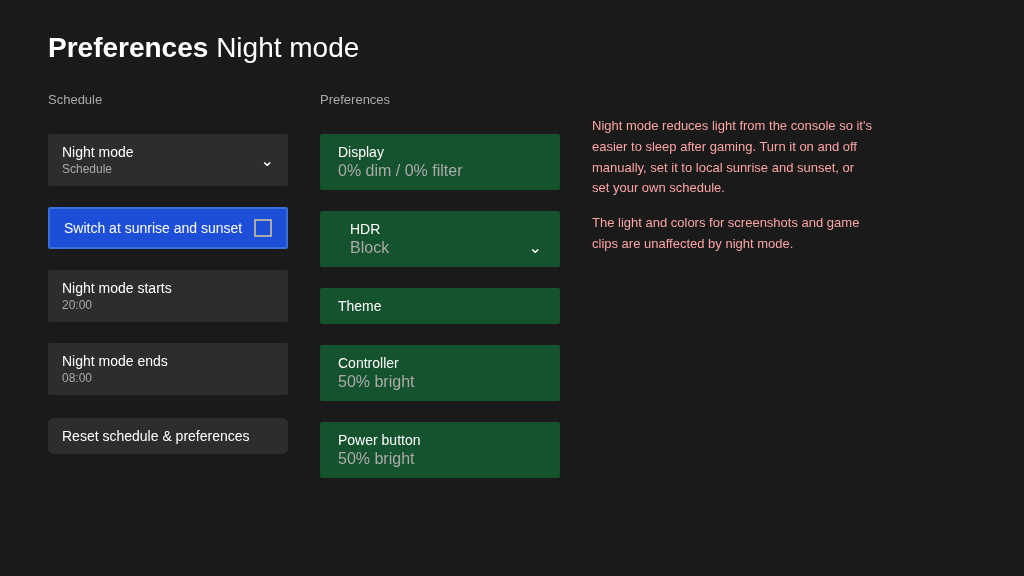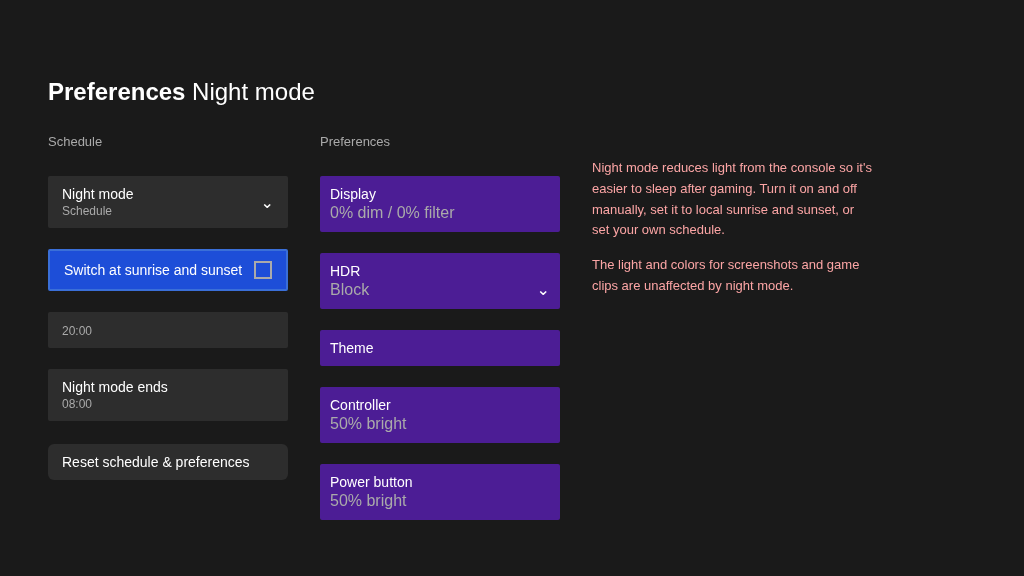--- a/index.html
+++ b/index.html
@@ -12,25 +12,24 @@
       height: 576px;
       overflow: hidden;
     }
 
     .page-container {
       padding: 32px 48px;
       height: 100%;
     }
 
     .page-title {
-      font-size: 24px;
+      font-size: 28px;
       font-weight: 300;
       margin-bottom: 28px;
       color: #ffffff;
-      margin-top: 46px;
     }
 
     .page-title strong {
       font-weight: 700;
     }
 
     .content-area {
       display: flex;
       gap: 32px;
     }
@@ -128,42 +127,43 @@
       margin-top: 2px;
     }
 
     .reset-item .item-title {
       font-size: 14px;
       color: #ffffff;
     }
 
     
     .pref-item {
-      background-color: #4c1d95;
+      background-color: #14532d;
       border-radius: 2px;
-      padding: 10px 10px;
+      padding: 10px 18px;
       cursor: pointer;
       margin-bottom: 2px;
     }
 
     .pref-item .item-title {
       font-size: 14px;
       color: #ffffff;
     }
 
     .pref-item .item-subtitle {
       font-size: 16px;
       color: #aaaaaa;
       margin-top: 2px;
     }
 
     .pref-item-with-arrow {
       display: flex;
       justify-content: space-between;
       align-items: flex-end;
+      margin-left: 12px;
     }
 
     .pref-item-content {
       flex: 1;
     }
   </style>
 </head>
 <body>
 
 <div class="page-container">
@@ -188,20 +188,21 @@
       </div>
 
       <div class="schedule-item schedule-item-sunrise">
         <div class="item-title">
           <span>Switch at sunrise and sunset</span>
           <span class="checkbox"></span>
         </div>
       </div>
 
       <div class="schedule-item">
+        <div class="item-title">Night mode starts</div>
         <div class="item-subtitle">20:00</div>
       </div>
 
       <div class="schedule-item">
         <div class="item-title">Night mode ends</div>
         <div class="item-subtitle">08:00</div>
       </div>
 
       <div class="reset-item">
         <div class="item-title">Reset schedule &amp; preferences</div>

